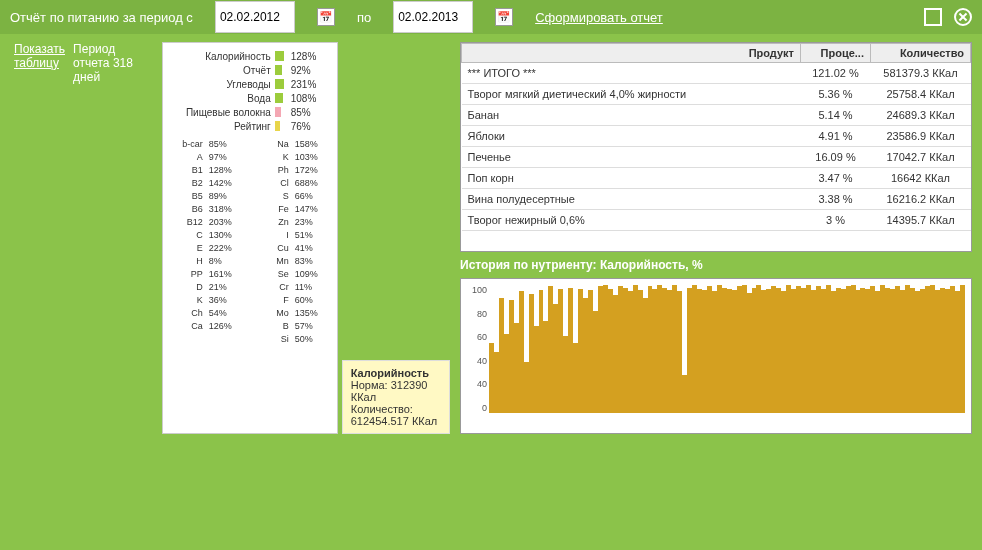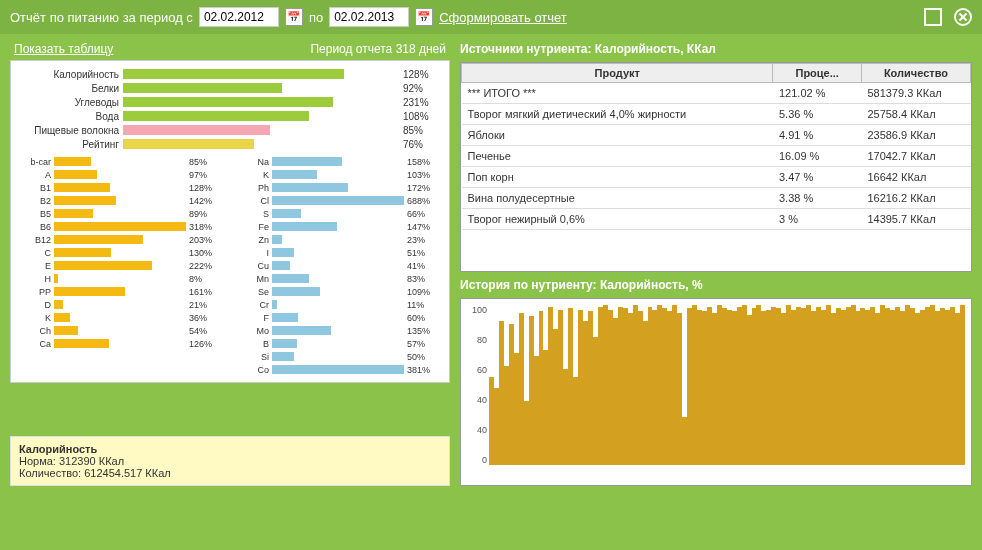--- a/index.html
+++ b/index.html
@@ -1,50 +1,50 @@
 <!DOCTYPE html>
 <html><head>
 <meta charset="utf-8">
 <style>
   *{box-sizing:border-box;margin:0;padding:0;font-family:Arial,Helvetica,sans-serif}
   body{background:#8bc34a;width:982px;height:550px;overflow:hidden;font-size:11px;color:#333}
-  .header{background:#7cb342;height:34px;display:flex;align-items:center;padding:0 10px;gap:6px;color:#fff;font-size:13px}
-  .header input{width:80px;height:20px;border:1px solid #ccc;padding:0 4px;font-size:12px}
+  .header{background:#7cb342;height:34px;display:flex;align-items:center;padding:0 10px;gap:22px;color:#fff;font-size:13px}
+  .header input{width:80px;height:32px;border:1px solid #ccc;padding:0 4px;font-size:12px}
   .cal-ico{width:18px;height:18px;background:#fff;border:1px solid #999;display:inline-flex;align-items:center;justify-content:center;font-size:11px;cursor:pointer}
   .lnk{color:#fff;text-decoration:underline;cursor:pointer}
   .hdr-right{margin-left:auto;display:flex;gap:12px}
   .win-ico{width:18px;height:18px;border:2px solid #fff;cursor:pointer}
   .close{border-radius:50%;position:relative}
   .close::before,.close::after{content:"";position:absolute;width:10px;height:2px;background:#fff;top:6px;left:2px}
   .close::before{transform:rotate(45deg)}.close::after{transform:rotate(-45deg)}
   .body{display:flex;gap:10px;padding:8px 10px}
-  .left{width:440px;display:flex;flex-direction:column;gap:4px}
+  .left{width:440px;display:flex;gap:4px}
   .left-top{display:flex;justify-content:space-between;color:#fff;font-size:12px;padding:0 4px}
   .panel{background:#fff;border:1px solid #ccc;padding:6px 8px}
   .macro-row{display:flex;align-items:center;height:14px;gap:4px}
   .macro-row .lbl{width:100px;text-align:right;font-size:10px}
   .macro-row .bar-wrap{flex:1;height:10px;position:relative}
   .macro-row .bar{height:10px}
   .macro-row .pct{width:38px;font-size:10px}
   .micro{display:flex;gap:14px;margin-top:4px}
   .micro-col{flex:1}
   .micro-row{display:flex;align-items:center;height:13px;gap:3px}
   .micro-row .lbl{width:32px;text-align:right;font-size:9px}
   .micro-row .bar{height:9px}
   .micro-row .pct{font-size:9px;width:34px}
   .or{background:#f5b914}.bl{background:#8fc7e0}.gr{background:#9ccc3c}.pk{background:#f4a7b3}.yl{background:#e8d54a}
   .info{background:#fff9c4;border:1px solid #ddd;padding:6px 8px;font-size:11px;margin-top:auto}
   .right{flex:1;display:flex;flex-direction:column;gap:6px}
   .sec-title{color:#fff;font-weight:bold;font-size:12px}
   .tbl{background:#fff;border:1px solid #999;height:210px;overflow:auto}
   .tbl table{width:100%;border-collapse:collapse;font-size:11px}
-  .tbl th{background:#eee;border:1px solid #bbb;padding:3px 22px;text-align:center;position:sticky;top:0}
+  .tbl th{background:#eee;border:1px solid #bbb;padding:3px 6px;text-align:right;position:sticky;top:0}
   .tbl td{border-bottom:1px solid #ddd;padding:4px 6px}
-  .tbl td.r{text-align:left}
-  .hist{background:#fff;border:1px solid #999;height:188px;padding:6px;position:relative}
+  .tbl td.r{text-align:center}
+  .hist{background:#fff;border:1px solid #999;height:156px;padding:6px;position:relative}
   .hist-axis{position:absolute;left:6px;top:6px;bottom:20px;width:20px;display:flex;flex-direction:column;justify-content:space-between;font-size:9px;color:#555;text-align:right}
   .hist-plot{position:absolute;left:28px;right:6px;top:6px;bottom:20px;display:flex;align-items:flex-end;gap:0}
   .hist-plot .b{flex:1;background:#d4a020;min-width:1px}
 </style>
 </head>
 <body>
 
 <div class="header">
   <span>Отчёт по питанию за период с</span>
   <input value="02.02.2012" style="">
@@ -68,21 +68,21 @@
     <div class="panel">
       <div id="macros">
           <div class="macro-row">
       <span class="lbl">Калорийность</span>
       <div class="bar-wrap">
               <div class="bar gr" style="width:80%"></div>
             </div>
       <span class="pct">128%</span>
     </div>
           <div class="macro-row">
-      <span class="lbl">Белки</span>
+      <span class="lbl">Отчёт</span>
       <div class="bar-wrap">
               <div class="bar gr" style="width:57.5%"></div>
             </div>
       <span class="pct">92%</span>
     </div>
           <div class="macro-row">
       <span class="lbl">Углеводы</span>
       <div class="bar-wrap">
               <div class="bar gr" style="width:76.25%"></div>
             </div>
@@ -324,58 +324,55 @@
               </div>
         <span class="pct">57%</span>
       </div>
             <div class="micro-row">
         <span class="lbl">Si</span>
         <div style="flex:1">
                 <div class="bar bl" style="width:16.666666666666668%"></div>
               </div>
         <span class="pct">50%</span>
       </div>
-            <div class="micro-row">
-        <span class="lbl">Co</span>
-        <div style="flex:1">
-                <div class="bar bl" style="width:100%"></div>
-              </div>
-        <span class="pct">381%</span>
-      </div>
           </div>
       </div>
     </div>
     <div class="info">
       <div style="font-weight:bold">Калорийность</div>
       <div>Норма: 312390 ККал</div>
       <div>Количество: 612454.517 ККал</div>
     </div>
   </div>
 
   <div class="right">
-    <div class="sec-title">Источники нутриента: Калорийность, ККал</div>
     <div class="tbl">
       <table>
         <thead>
             <tr>
           <th>Продукт</th>
           <th style="width:70px">Проце...</th>
           <th style="width:100px">Количество</th>
         </tr>
           </thead>
         <tbody id="tbody">
             <tr>
       <td>*** ИТОГО ***</td>
       <td class="r">121.02 %</td>
       <td class="r">581379.3 ККал</td>
     </tr>
             <tr>
       <td>Творог мягкий диетический 4,0% жирности</td>
       <td class="r">5.36 %</td>
       <td class="r">25758.4 ККал</td>
+    </tr>
+            <tr>
+      <td>Банан</td>
+      <td class="r">5.14 %</td>
+      <td class="r">24689.3 ККал</td>
     </tr>
             <tr>
       <td>Яблоки</td>
       <td class="r">4.91 %</td>
       <td class="r">23586.9 ККал</td>
     </tr>
             <tr>
       <td>Печенье</td>
       <td class="r">16.09 %</td>
       <td class="r">17042.7 ККал</td>

